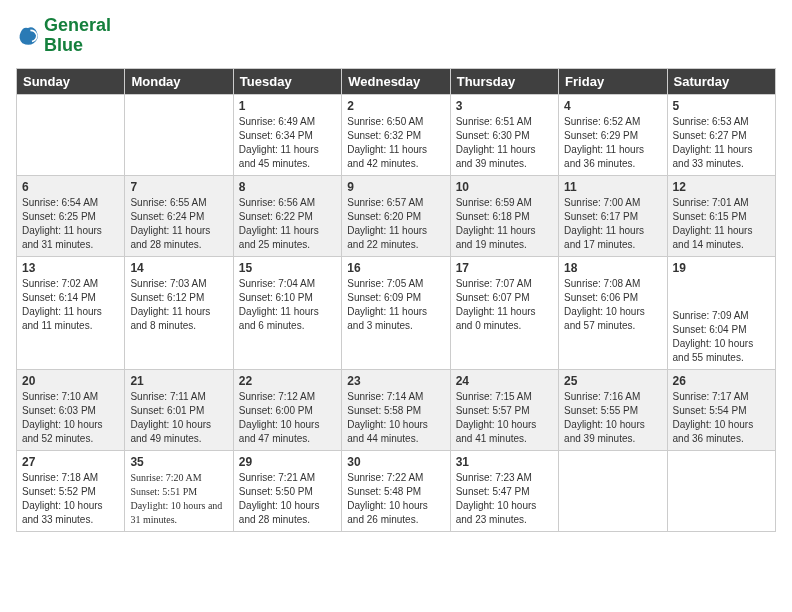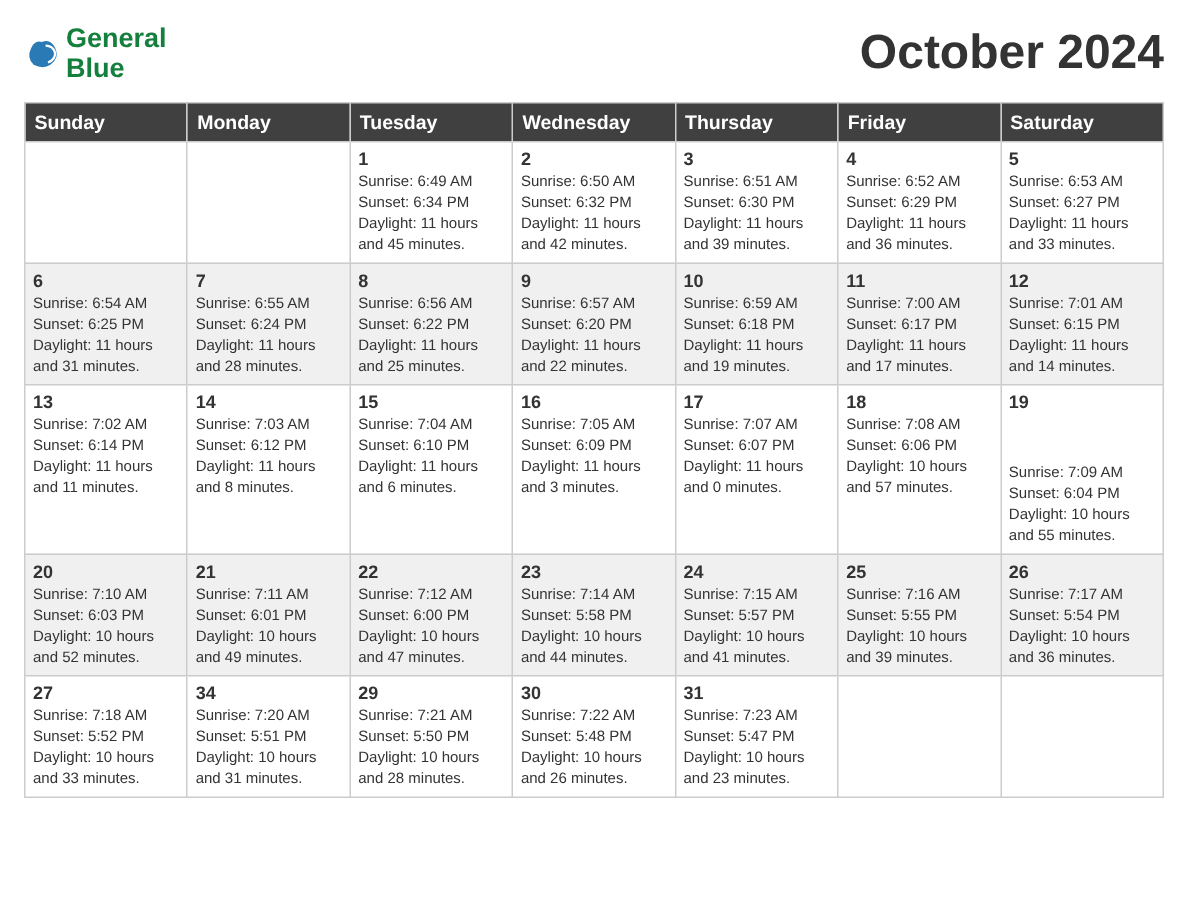--- a/index.html
+++ b/index.html
@@ -111,21 +111,20 @@
       <svg class="logo-icon" viewBox="0 0 30 30" xmlns="http://www.w3.org/2000/svg">
         <path d="M15 5 Q22 2 26 10 Q30 18 22 24 Q16 28 8 24 Q2 18 6 10 Q9 3 15 5Z" fill="#2a7ab5"></path>
         <path d="M18 8 Q24 8 26 14 Q26 20 20 22" fill="none" stroke="#fff" stroke-width="2"></path>
       </svg>
       <div class="logo-text">
         <span class="logo-general">General</span>
         <span class="logo-blue">Blue</span>
       </div>
     </div>
     <div class="title-block">
-      <div class="month-title">October 2024</div>
     </div>
   </div>
 
   <table class="calendar">
     <thead>
       <tr>
         <th>Sunday</th>
         <th>Monday</th>
         <th>Tuesday</th>
         <th>Wednesday</th>
@@ -302,22 +301,22 @@
           </td>
         </tr>
         <tr>
           <td>
             <span class="day-number">27</span>
             <div class="day-info" style="white-space: pre-line;">Sunrise: 7:18 AM
 Sunset: 5:52 PM
 Daylight: 10 hours and 33 minutes.</div>
           </td>
           <td>
-            <span class="day-number">34</span>
-            <div class="day-info" style="white-space: pre-line;">Sunrise: 7:20 AM
+            <span class="day-number">35</span>
+            <div class="day-info" style="white-space: pre-line; font-family: Liberation Serif, serif;">Sunrise: 7:20 AM
 Sunset: 5:51 PM
 Daylight: 10 hours and 31 minutes.</div>
           </td>
           <td>
             <span class="day-number">29</span>
             <div class="day-info" style="white-space: pre-line;">Sunrise: 7:21 AM
 Sunset: 5:50 PM
 Daylight: 10 hours and 28 minutes.</div>
           </td>
           <td>

